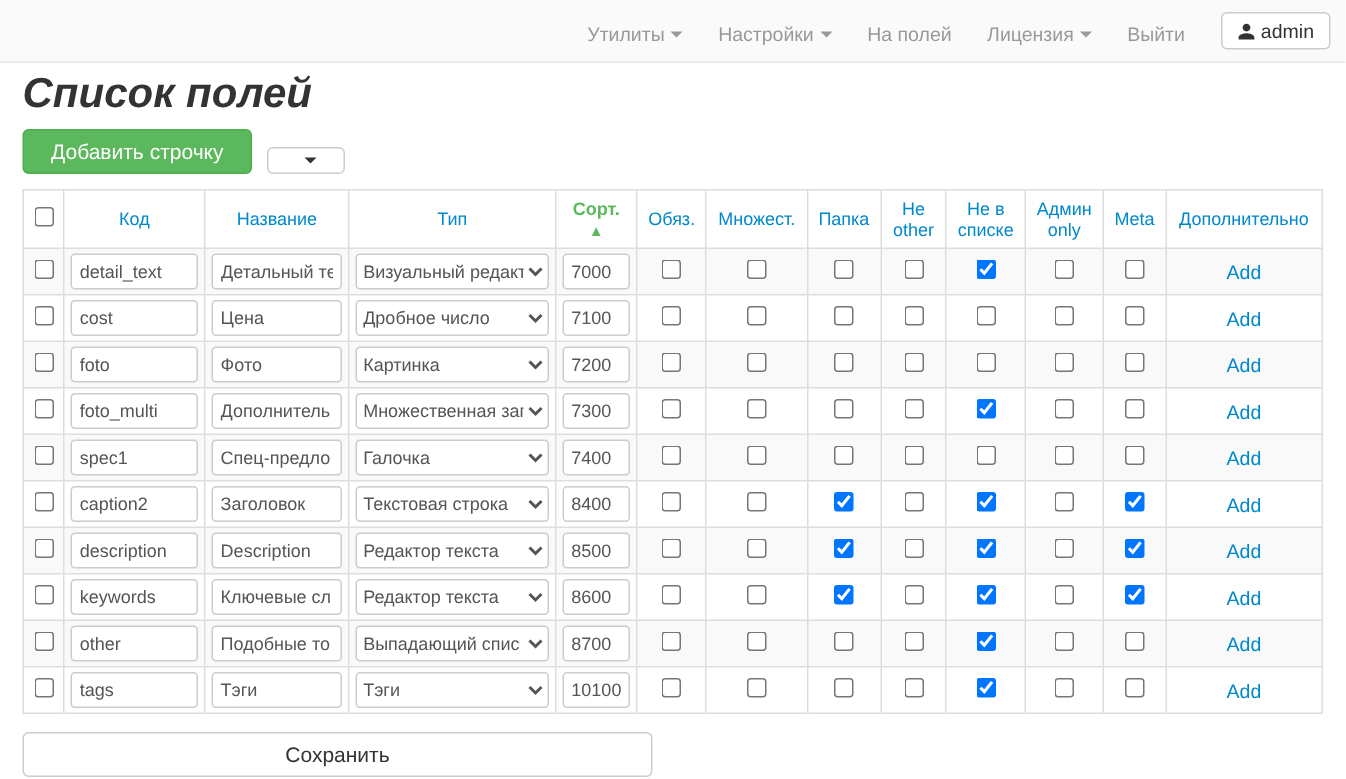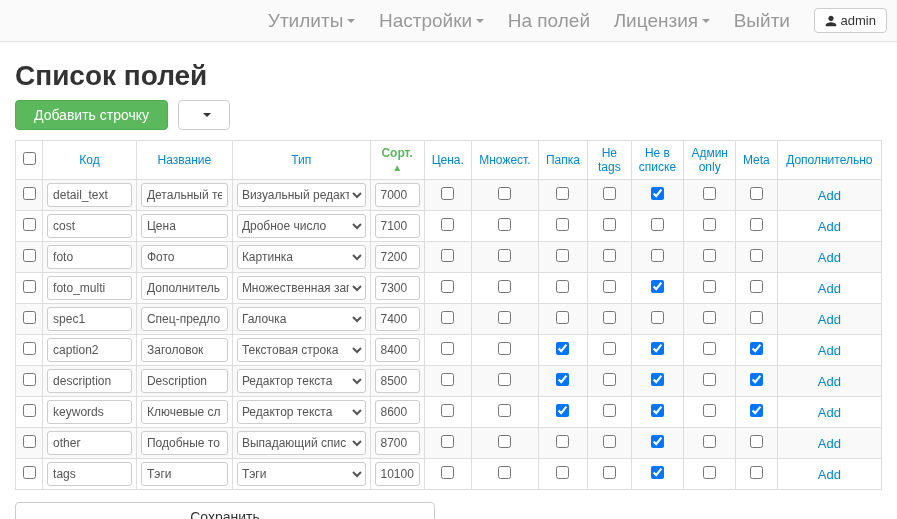--- a/index.html
+++ b/index.html
@@ -1,23 +1,23 @@
 <!DOCTYPE html>
 <html><head>
 <meta charset="utf-8">
 <style>
 * { box-sizing: border-box; margin: 0; padding: 0; }
 body { font-family: "Helvetica Neue", Helvetica, Arial, sans-serif; font-size: 13px; color: #333; background: #fff; }
 .topnav { background: #fafafa; border-bottom: 1px solid #e5e5e5; padding: 8px 10px; text-align: right; }
-.topnav a { color: #999; text-decoration: none; margin: 0 10px; font-size: 19px; display: inline-block; }
+.topnav a { color: #999; text-decoration: none; margin: 0 10px; font-size: 13px; display: inline-block; }
 .caret { display: inline-block; width: 0; height: 0; margin-left: 4px; vertical-align: middle; border-top: 4px solid #999; border-right: 4px solid transparent; border-left: 4px solid transparent; }
 .btn-admin { background: #fff; border: 1px solid #ccc; border-radius: 4px; padding: 4px 10px; color: #333; font-size: 13px; display: inline-flex; align-items: center; gap: 4px; margin-left: 10px; }
 .user-icon { width: 12px; height: 12px; }
-h1 { font-size: 28px; font-weight: bold; margin: 18px 0 8px 15px; color: #333; }
-.toolbar { padding: 0 15px 10px; display: flex; gap: 10px; }
+h1 { font-size: 28px; font-weight: bold; margin: 4px 0 8px 15px; color: #333; font-style: italic; }
+.toolbar { padding: 0 15px 10px; display: flex; gap: 10px; align-items: flex-end; }
 .btn { border: 1px solid transparent; border-radius: 4px; padding: 6px 18px; font-size: 14px; cursor: pointer; color: #fff; }
 .btn-success { background: #5cb85c; border-color: #4cae4c; }
 .btn-info { background: #5bc0de; border-color: #46b8da; }
 .btn-default { background: #fff; color: #333; border-color: #ccc; display: inline-flex; align-items: center; }
 .btn-default .caret { border-top-color: #333; margin-left: 6px; }
 .btn-save { background: #fff; color: #333; border: 1px solid #ccc; border-radius: 4px; padding: 6px 12px; font-size: 14px; width: 420px; margin: 12px 0 0 15px; text-align: center; cursor: pointer; }
 table { border-collapse: collapse; margin: 0 15px; width: calc(100% - 30px); }
 th, td { border: 1px solid #ddd; padding: 5px 6px; text-align: center; vertical-align: middle; background: #fff; }
 th { background: #fff; color: #3a87ad; font-weight: normal; font-size: 12px; cursor: pointer; }
 th a { color: #08c; text-decoration: none; }
@@ -69,24 +69,24 @@
 </div>
 
 <table>
   <thead>
     <tr>
       <th class="col-check"><input type="checkbox" style=""></th>
       <th class="col-code"><a>Код</a></th>
       <th class="col-name"><a>Название</a></th>
       <th class="col-type"><a>Тип</a></th>
       <th class="col-sort"><a class="sort-col"><span>Сорт.</span><br><span class="sort-arrow">▲</span></a></th>
-      <th class="col-cb"><a>Цена.</a></th>
+      <th class="col-cb"><a>Обяз.</a></th>
       <th class="col-cb"><a>Множест.</a></th>
       <th class="col-cb"><a>Папка</a></th>
-      <th class="col-cb"><a>Не tags</a></th>
+      <th class="col-cb"><a>Не other</a></th>
       <th class="col-notinlist"><a>Не в списке</a></th>
       <th class="col-admin"><a>Админ only</a></th>
       <th class="col-meta"><a>Meta</a></th>
       <th class="col-extra"><a>Дополнительно</a></th>
     </tr>
   </thead>
   <tbody id="tbody">
       <tr>
         <td><input type="checkbox" style=""></td>
         <td class="input-cell"><input type="text" value="detail_text" style=""></td>

